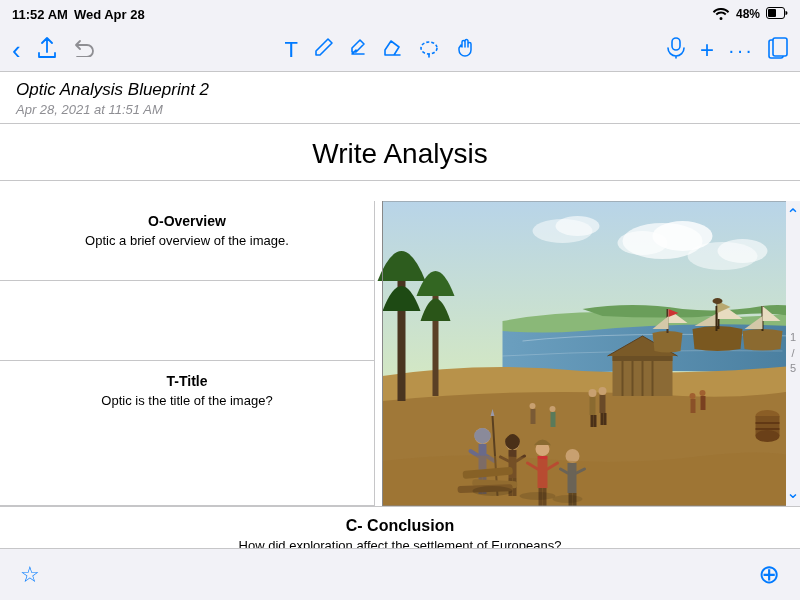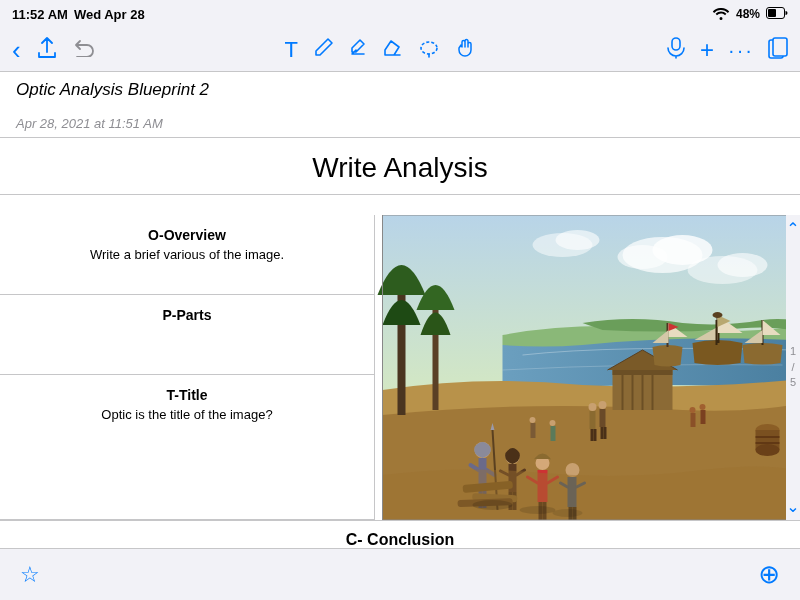--- a/index.html
+++ b/index.html
@@ -58,21 +58,21 @@
       font-style: italic;
     }
     #doc-title {
       font-size: 17px;
       font-weight: 400;
       color: #000;
     }
     #doc-date {
       font-size: 13px;
       color: #8e8e93;
-      margin-top: 16px;
+      margin-top: 2px;
     }
 
     
     #main-content {
       background: #ffffff;
       width: 100%;
       flex: 1;
       overflow: hidden;
       position: relative;
     }
@@ -316,25 +316,24 @@
   <div id="main-content">
 
     <div id="page-title">Write Analysis</div>
 
     <div id="content-area">
 
       <div id="optic-table">
 
         <div class="optic-row">
           <div class="optic-label">O-Overview</div>
-          <div class="optic-desc">Write a brief various of the image.</div>
+          <div class="optic-desc">Optic a brief overview of the image.</div>
         </div>
 
         <div class="optic-row">
-          <div class="optic-label">P-Parts</div>
         </div>
 
         <div class="optic-row">
           <div class="optic-label">T-Title</div>
           <div class="optic-desc">Optic is the title of the image?</div>
         </div>
 
       </div>
 
       <div id="image-area" style="position:relative;">

